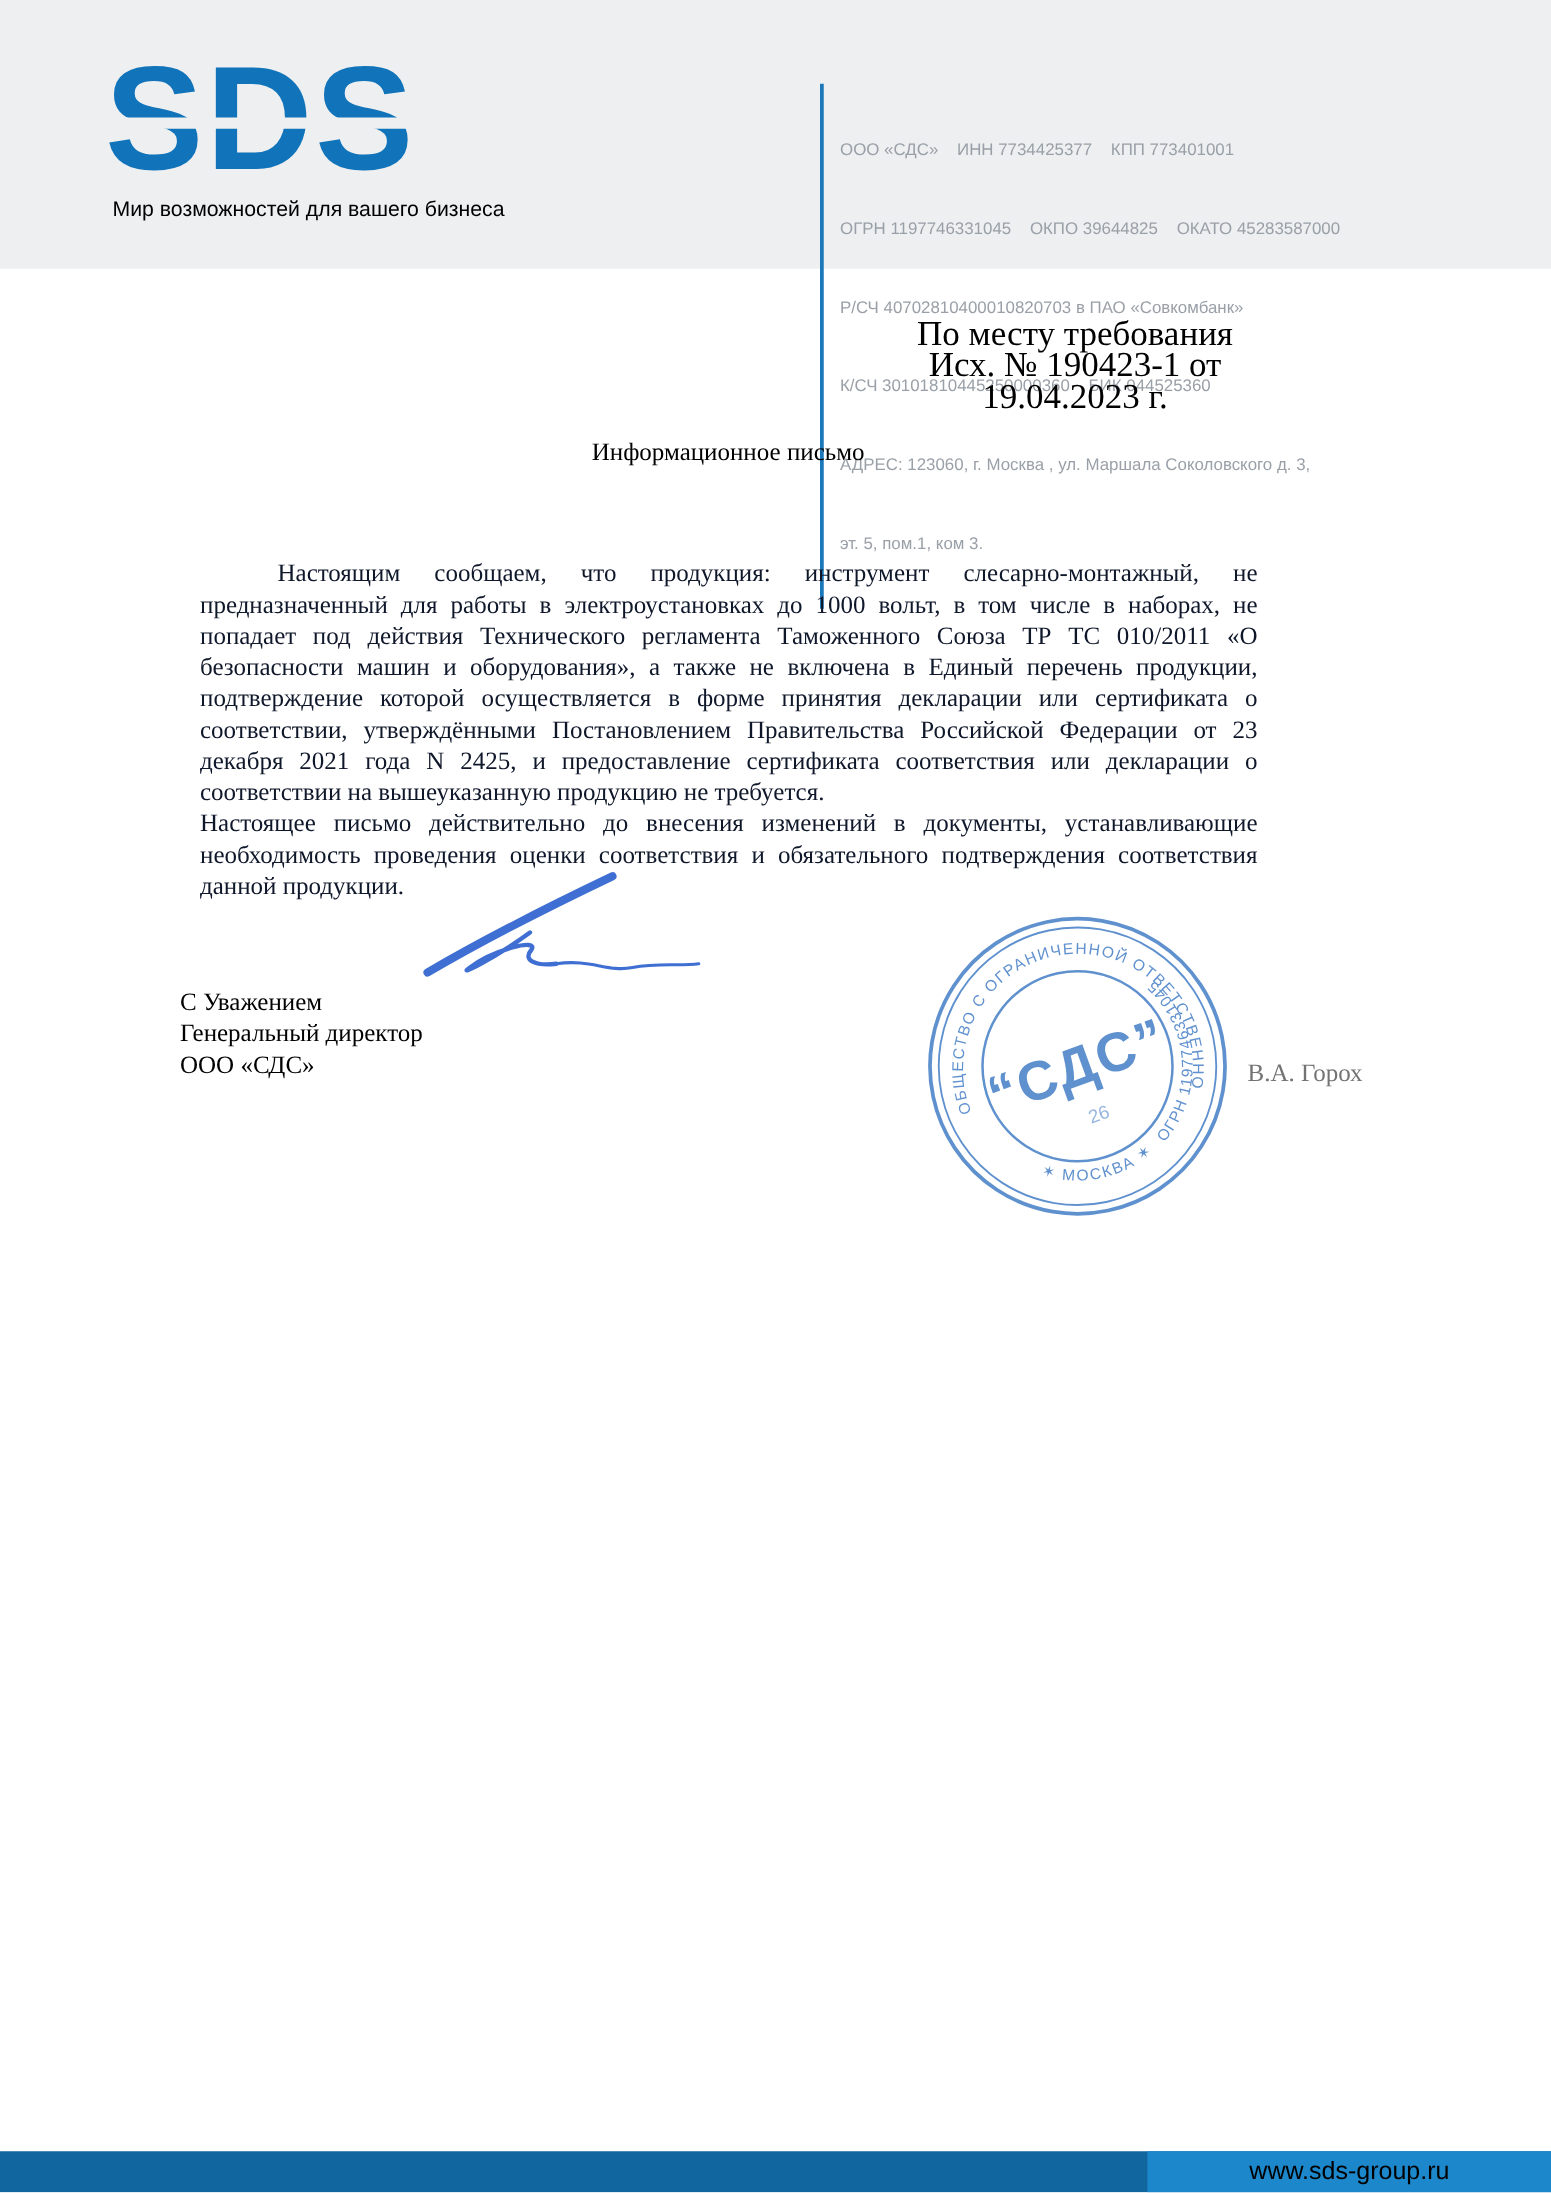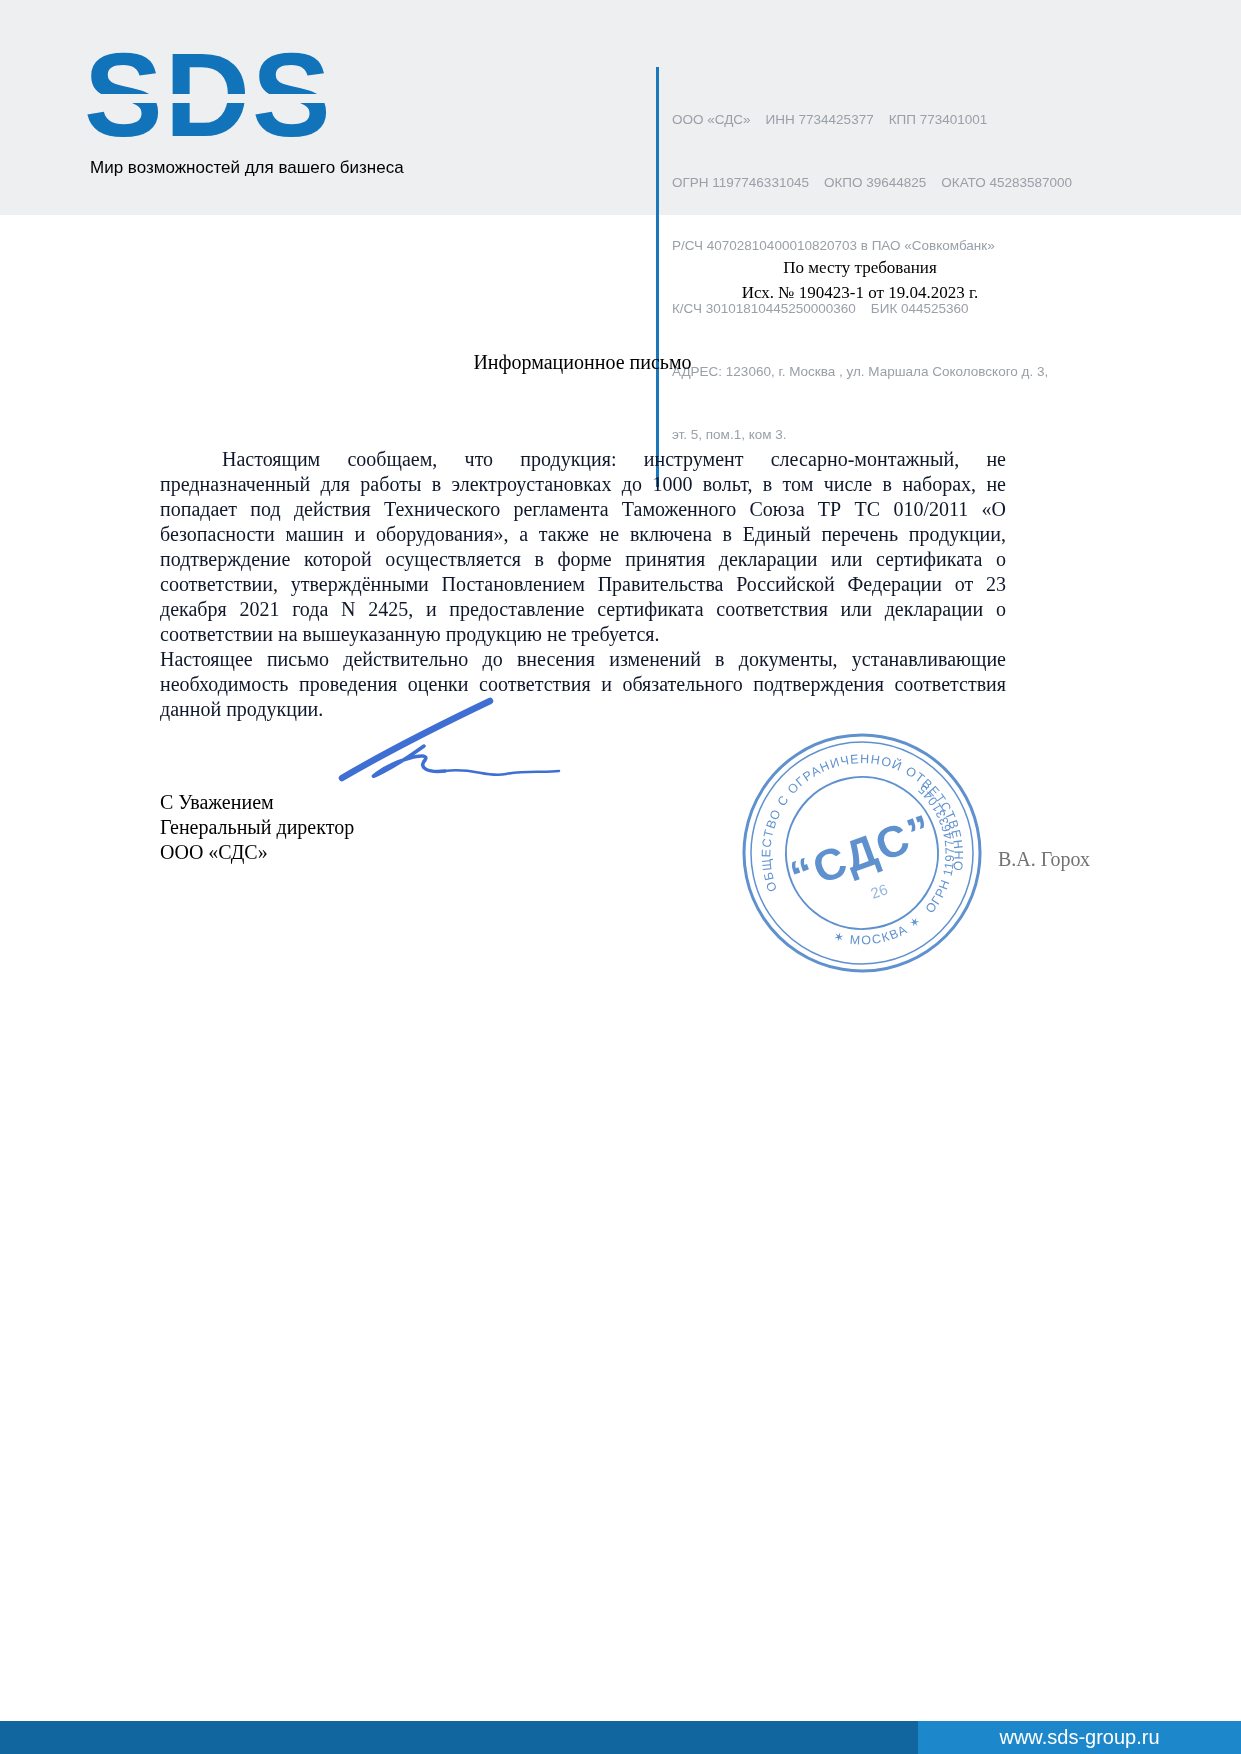--- a/index.html
+++ b/index.html
@@ -57,21 +57,21 @@
     color: #9aa0a8;
     white-space: pre-wrap;
   }
 
   
   .ref-block {
     position: absolute;
     top: 255px; left: 710px;
     width: 300px;
     text-align: center;
-    font-size: 17px;
+    font-size: 28px;
     line-height: 25px;
     color: #000;
   }
   .letter-title {
     position: absolute;
     top: 351px; left: 0;
     width: 1165px;
     text-align: center;
     font-size: 20px;
     color: #000;
@@ -82,21 +82,21 @@
     width: 846px;
     font-size: 20px;
     line-height: 25px;
     text-align: justify;
     color: #0f172a;
   }
   .body-text .p1 { text-indent: 62px; }
 
   .signoff {
     position: absolute;
-    top: 790px; left: 160px;
+    top: 790px; left: 144px;
     font-size: 20px;
     line-height: 25px;
     color: #000;
   }
   .signer-name {
     position: absolute;
     top: 848px; left: 998px;
     font-size: 20px;
     color: #737373;
   }
@@ -127,21 +127,21 @@
     right: 0; top: 0;
     width: 323px; height: 33px;
     background: #1d87cb;
     display: flex;
     align-items: center;
     justify-content: center;
   }
   .footer-site {
     font-family: "Liberation Sans", sans-serif;
     font-size: 20px;
-    color: #ffffff;
+    color: #000000;
   }
 </style>
 </head>
 <body>
 
 <div class="page">
 
   <div class="letterhead">
     <div class="logo">
       <div class="logo-text">SDS</div>

